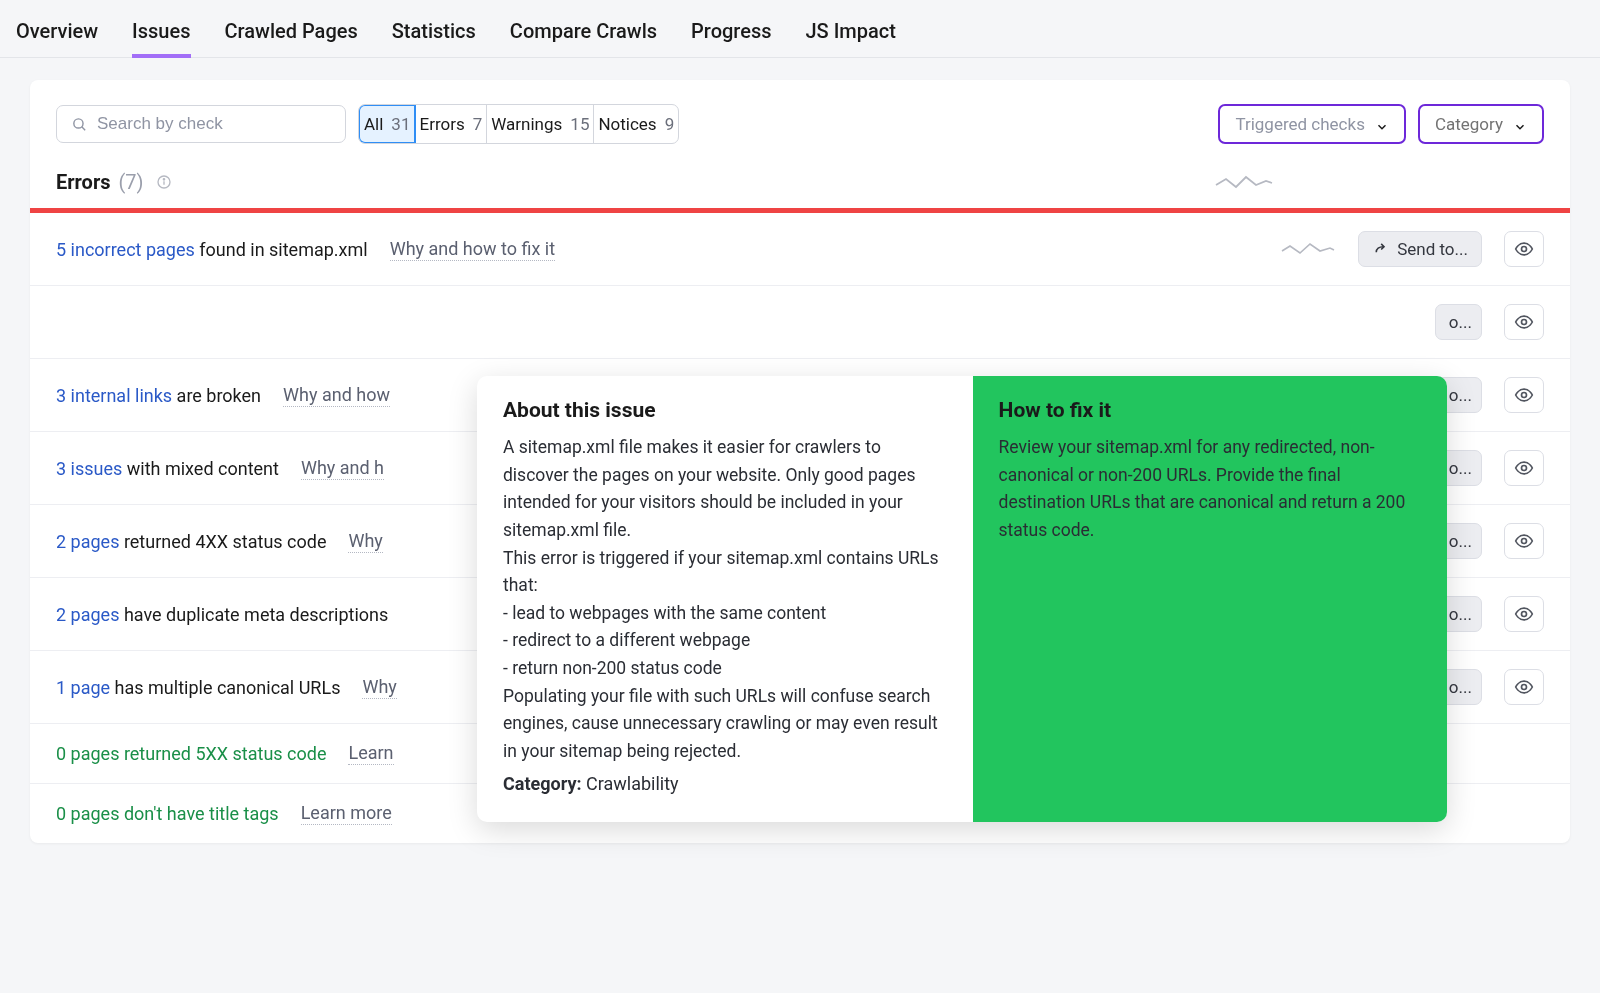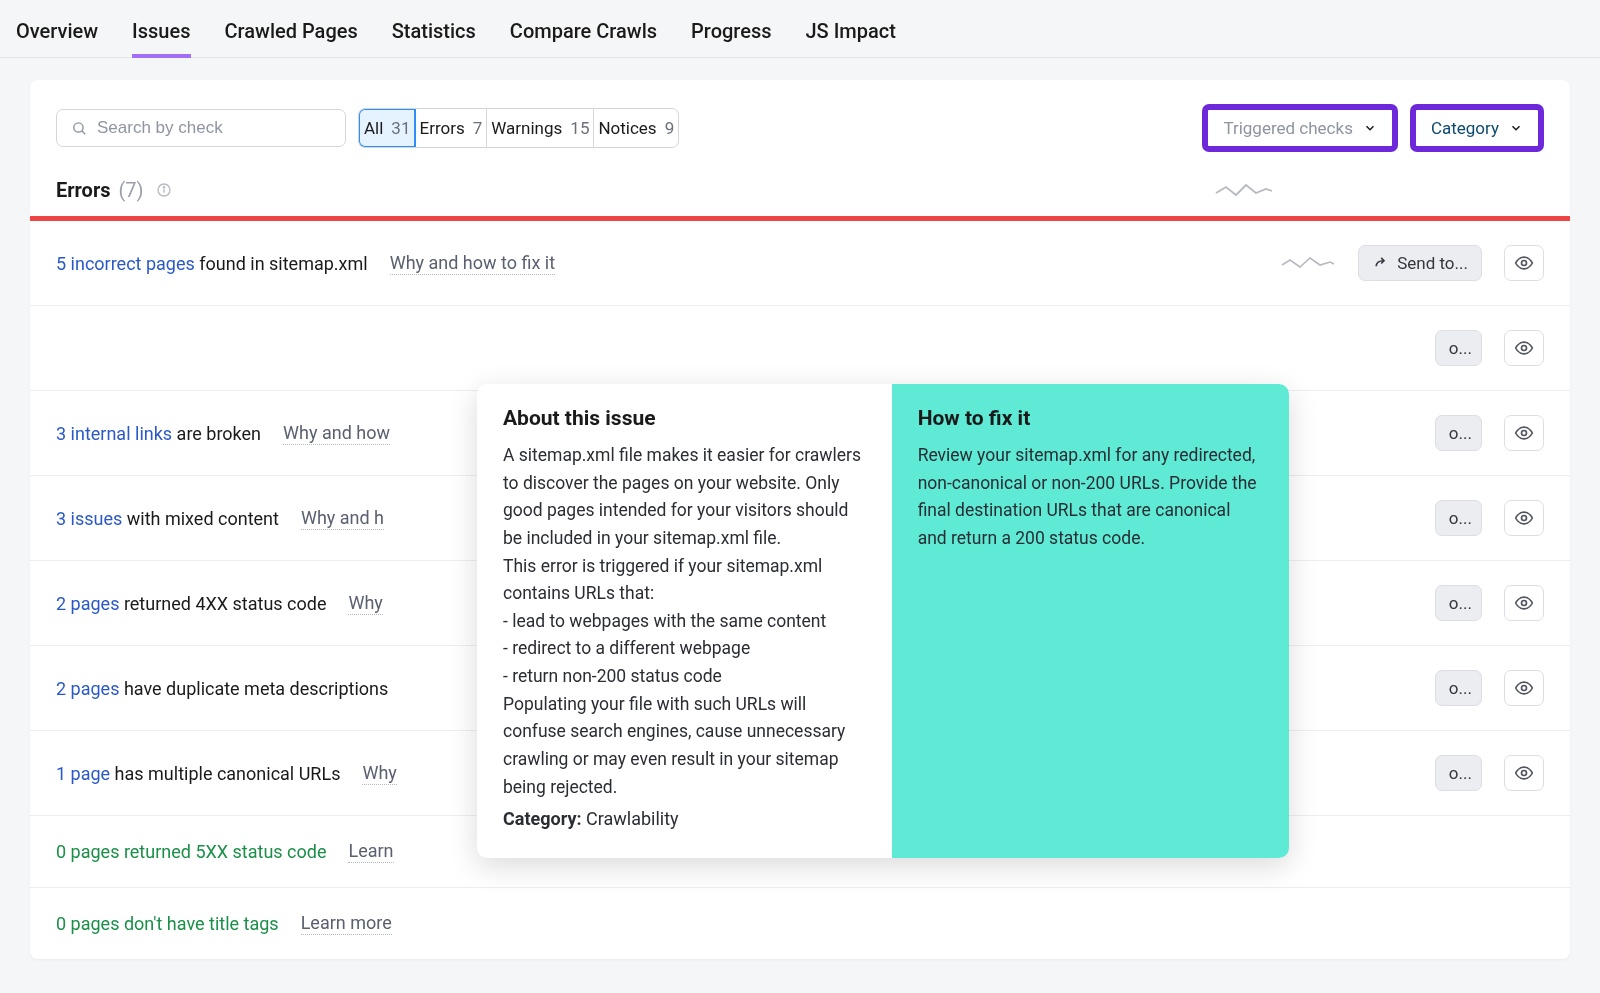--- a/index.html
+++ b/index.html
@@ -12,45 +12,45 @@
 .search{display:flex;align-items:center;border:1px solid #d3d6dd;border-radius:7px;padding:8px 14px;width:290px;color:#8f94a3}
 .search svg{width:17px;height:17px;margin-right:9px;flex:none}
 .search input{border:none;outline:none;font-size:17px;width:100%;color:#0f766e;background:transparent}
 .search input::placeholder{color:#8f94a3}
 .segmented{display:flex;border:1px solid #d3d6dd;border-radius:7px;overflow:hidden}
 .seg{padding:8px 4px;font-size:17px;border-right:1px solid #d3d6dd;cursor:pointer;display:flex;align-items:center;gap:8px}
 .seg:last-child{border-right:none}
 .seg.active{background:#e5f2ff;border:2px solid #2f8ef5;margin:-1px;border-radius:7px 0 0 7px}
 .seg .cnt{color:#6b6f7b}
 .seg.active .cnt{color:#6b6f7b}
-.ddbtn{display:flex;align-items:center;gap:10px;border:6px solid #6d28d9;border-radius:7px;padding:8px 15px;font-size:17px;color:#8f94a3;cursor:pointer}
+.ddbtn{display:flex;align-items:flex-end;gap:10px;border:2px solid #6d28d9;border-radius:7px;padding:8px 15px;font-size:17px;color:#8f94a3;cursor:pointer}
 .chev{width:14px;height:14px}
 .flex-spacer{flex:1}
 .section-head{display:flex;align-items:center;padding:8px 26px 14px 26px}
 .section-head h2{font-size:20px;font-weight:700;display:flex;align-items:center;gap:6px}
 .section-head .muted{color:#9b9fac;font-weight:400;margin-left:2px}
 .section-head .info{width:16px;height:16px;color:#b6b9c2;margin-left:6px;cursor:pointer}
 .spark{width:60px;height:22px;color:#b6b9c2;margin-left:auto;margin-right:270px}
 .redbar{height:5px;background:#ef4444;margin:0}
 .rows{}
-.row{display:flex;align-items:center;padding:24px 26px;border-bottom:1px solid #edeef2;gap:22px}
+.row{display:flex;align-items:center;padding:18px 26px;border-bottom:1px solid #edeef2;gap:22px}
 .row .txt{font-size:18px}
 .row .txt .lnk{color:#2a59c7;cursor:pointer}
 .row .txt .lnk.green{color:#1a8f48}
 .row .why{color:#5b6070;font-size:18px;cursor:pointer;border-bottom:1px dotted #b4b8c3;padding-bottom:1px}
 .row-spacer{flex:1}
 .mini-spark{width:56px;height:20px;color:#b6b9c2}
 .sendto{display:flex;align-items:center;gap:8px;background:#ecedf1;border:1px solid #dcdee5;border-radius:7px;padding:7px 13px;font-size:17px;color:#34373f;cursor:pointer}
 .sendto svg:first-child{width:17px;height:17px}
 .eye{width:40px;height:36px;border:1px solid #dcdee5;border-radius:7px;display:flex;align-items:center;justify-content:center;cursor:pointer;color:#51555f}
 .eye svg{width:20px;height:20px}
 
-.popup{position:absolute;top:304px;left:447px;width:812px;display:flex;background:#fff;border-radius:10px;box-shadow:0 8px 30px rgba(0,0,0,.15);overflow:hidden;z-index:10}
+.popup{position:absolute;top:296px;left:447px;width:970px;display:flex;background:#fff;border-radius:10px;box-shadow:0 8px 30px rgba(0,0,0,.15);overflow:hidden;z-index:10}
 .popup .left{flex:1.05;padding:22px 26px 24px 26px}
-.popup .right{flex:1;padding:22px 26px 24px 26px;background:#5eead4}
+.popup .right{flex:1;padding:22px 26px 24px 26px;background:#22c55e}
 .popup h3{font-size:21px;font-weight:700;margin-bottom:12px}
 .popup p{font-size:17.5px;line-height:1.58;color:#2a2d34}
 .popup .cat{margin-top:4px;font-size:18px}
 .popup .cat b{font-weight:700}
 </style>
 </head>
 <body>
 
 <div class="tabs">
   <div class="tab">Overview</div>
@@ -90,21 +90,21 @@
           <span class="cnt">9</span>
         </div>
     </div>
     <div class="flex-spacer"></div>
     <div class="ddbtn">
       <span>Triggered checks</span>
       <svg class="chev" viewBox="0 0 24 24" fill="none" stroke="#1a1a1a" stroke-width="2.5">
           <polyline points="6 9 12 15 18 9"></polyline>
         </svg>
     </div>
-    <div class="ddbtn" style="color:#0c4a6e">
+    <div class="ddbtn" style="color:#737373">
       <span>Category</span>
       <svg class="chev" viewBox="0 0 24 24" fill="none" stroke="#1a1a1a" stroke-width="2.5">
           <polyline points="6 9 12 15 18 9"></polyline>
         </svg>
     </div>
   </div>
 
   <div class="section-head">
     <h2>
       <span>Errors</span>

